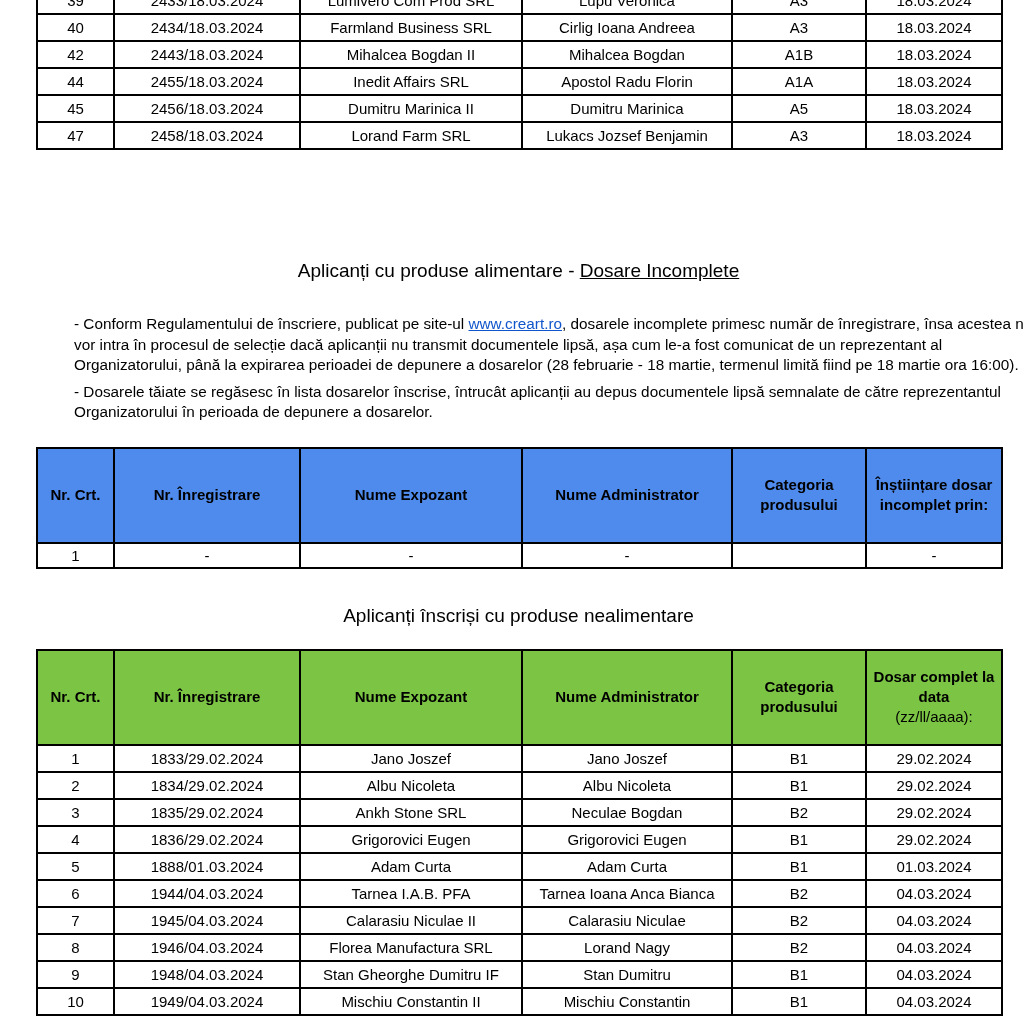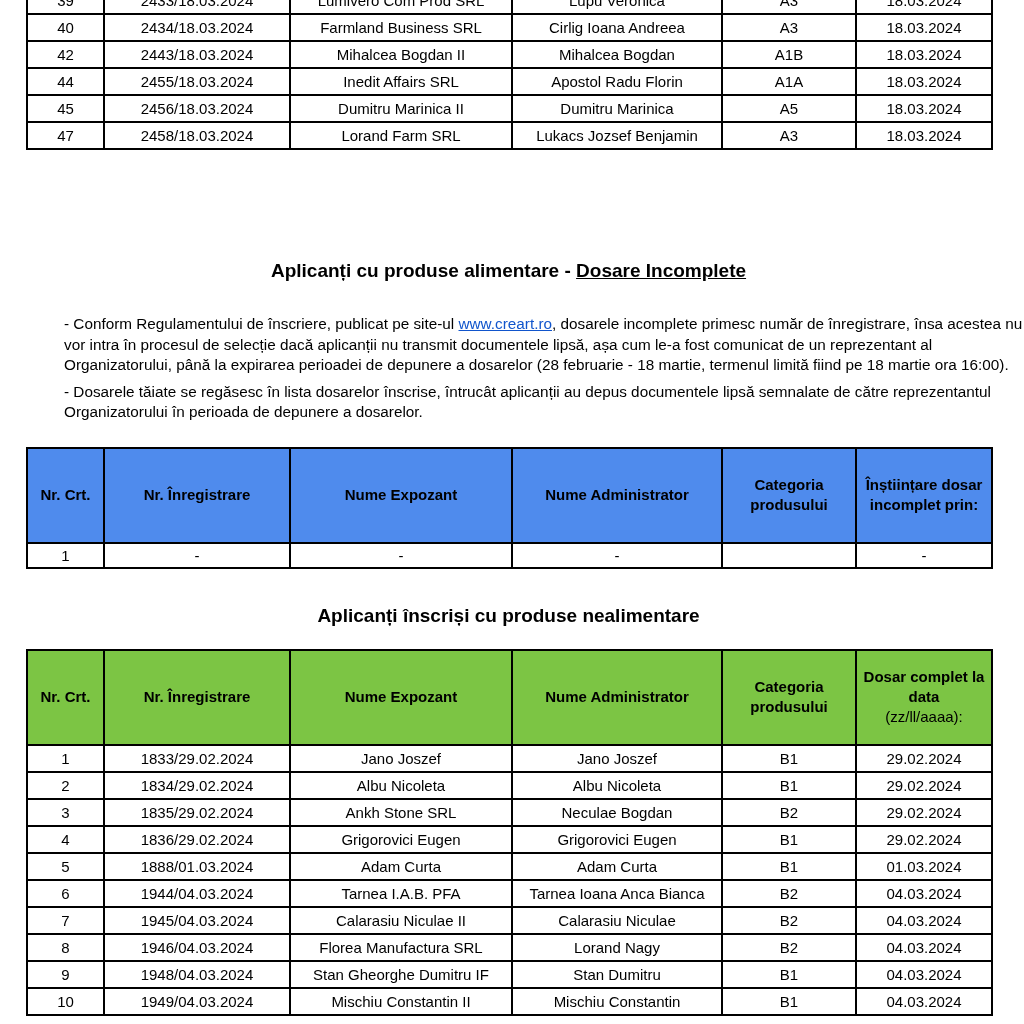--- a/index.html
+++ b/index.html
@@ -3,21 +3,21 @@
 <meta charset="utf-8">
 <style>
   * { box-sizing: border-box; margin: 0; padding: 0; }
   html, body {
     width: 1024px; height: 1024px;
     overflow: hidden;
     background: #ffffff;
     color: #000;
     font-family: "Liberation Sans", sans-serif;
   }
-  .doc { padding-left: 26px; width: 1024px; }
+  .doc { padding-left: 36px; width: 1024px; }
 
   table {
     border-collapse: collapse;
     table-layout: fixed;
     width: 965px;
     background: #fff;
   }
   col.c1 { width: 77px; }
   col.c2 { width: 186px; }
   col.c3 { width: 222px; }
@@ -44,21 +44,21 @@
   table.blue tbody td  { height: 25px; }
   .hdr-sub { display: block; font-weight: normal; }
 
   .top-clip { height: 230px; overflow: hidden; }
   .top-clip table { margin-top: -14px; }
 
   .section-heading {
     width: 965px;
     text-align: center;
     font-size: 19px;
-    font-weight: bold;
+    font-weight: normal;
     margin-top: 30px;
   }
   .underlined { text-decoration: underline; }
 
   .para {
     width: 965px;
     font-size: 15.3px;
     line-height: 20.5px;
     margin-left: 38px;
   }

